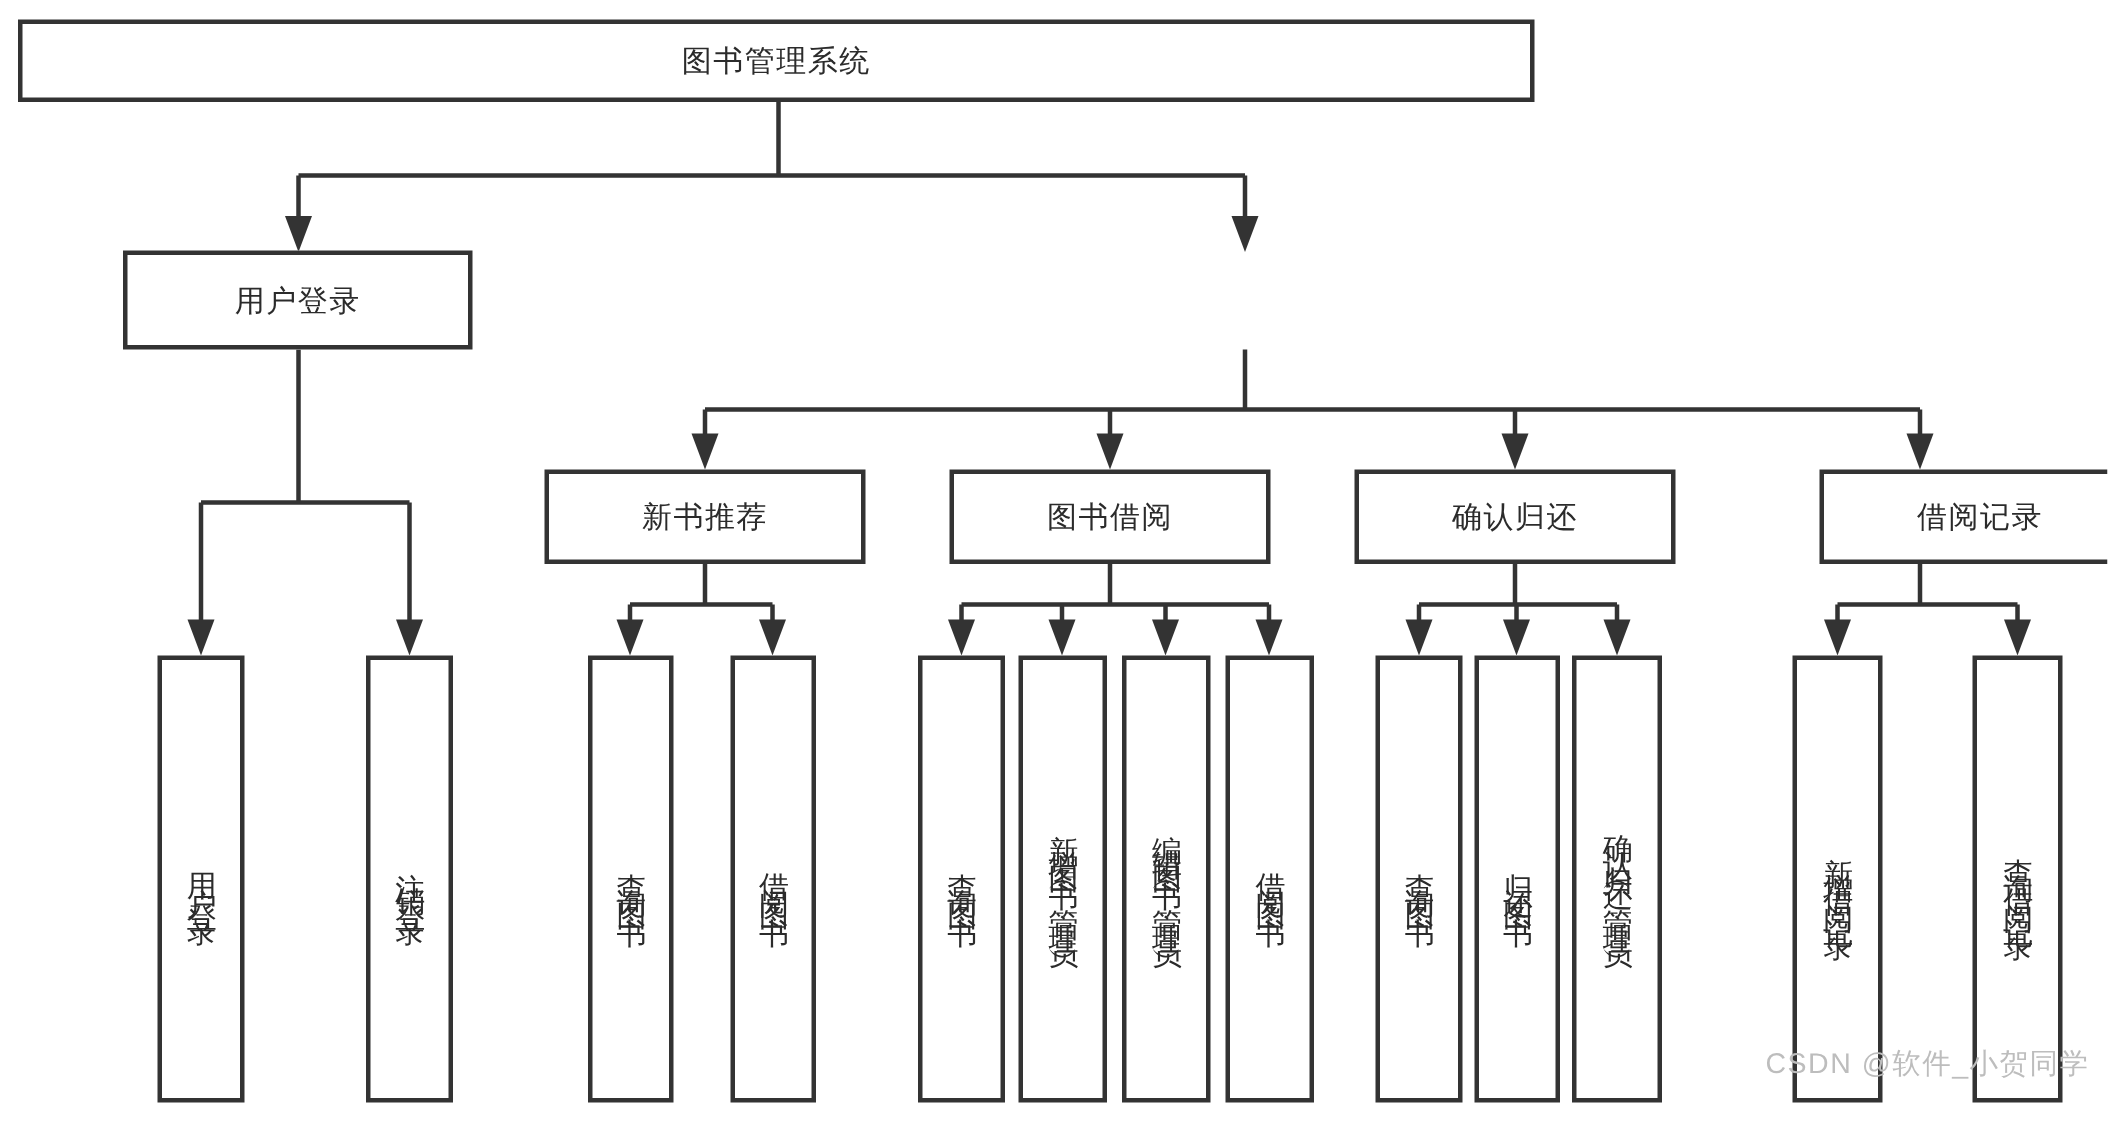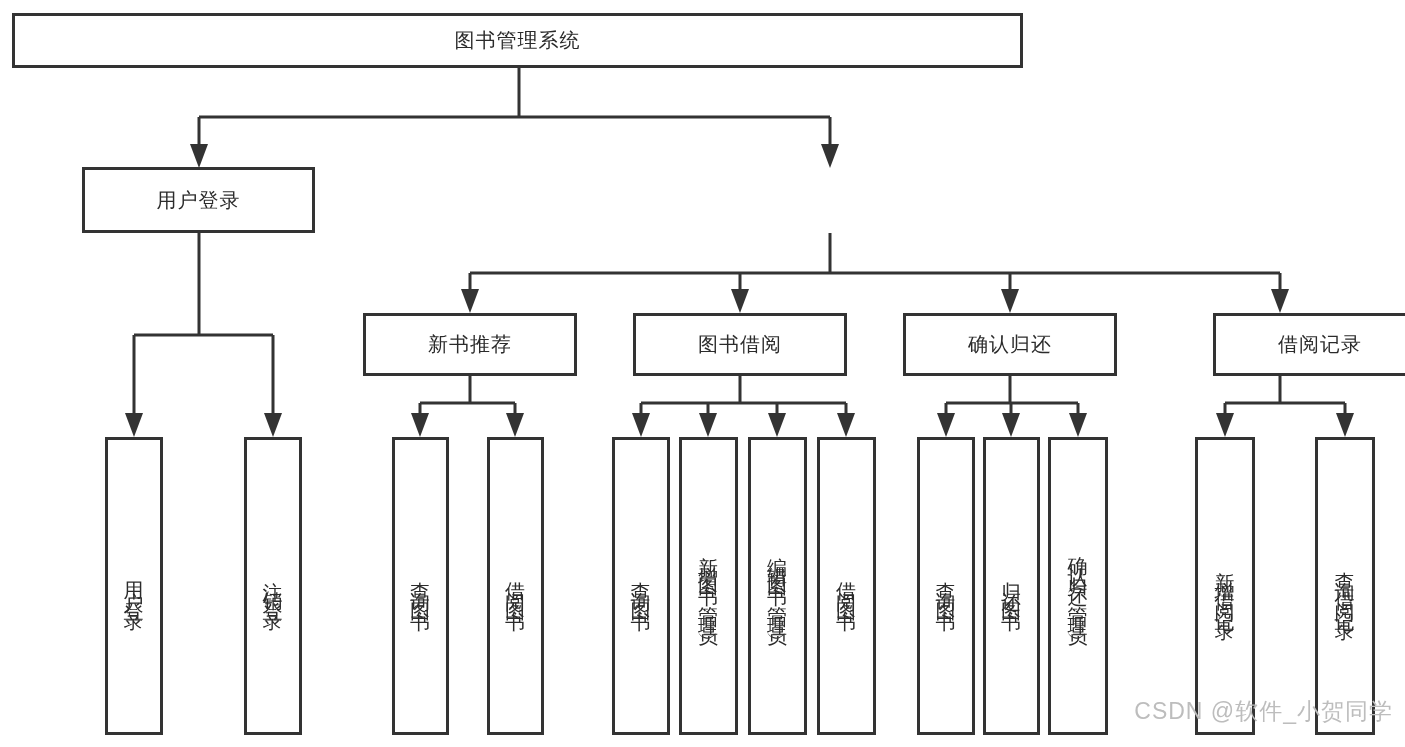--- a/index.html
+++ b/index.html
@@ -45,21 +45,21 @@
     text-orientation: mixed;
     letter-spacing: 10px;
     line-height: 1;
     white-space: nowrap;
   }
   .watermark {
     position: absolute;
     top: 696px;
     right: 12px;
     z-index: 5;
-    font-size: 23px;
+    font-size: 19px;
     letter-spacing: 1px;
     color: var(--watermark);
     white-space: nowrap;
   }
 </style>
 </head>
 <body>
 
 <div class="canvas">
 

